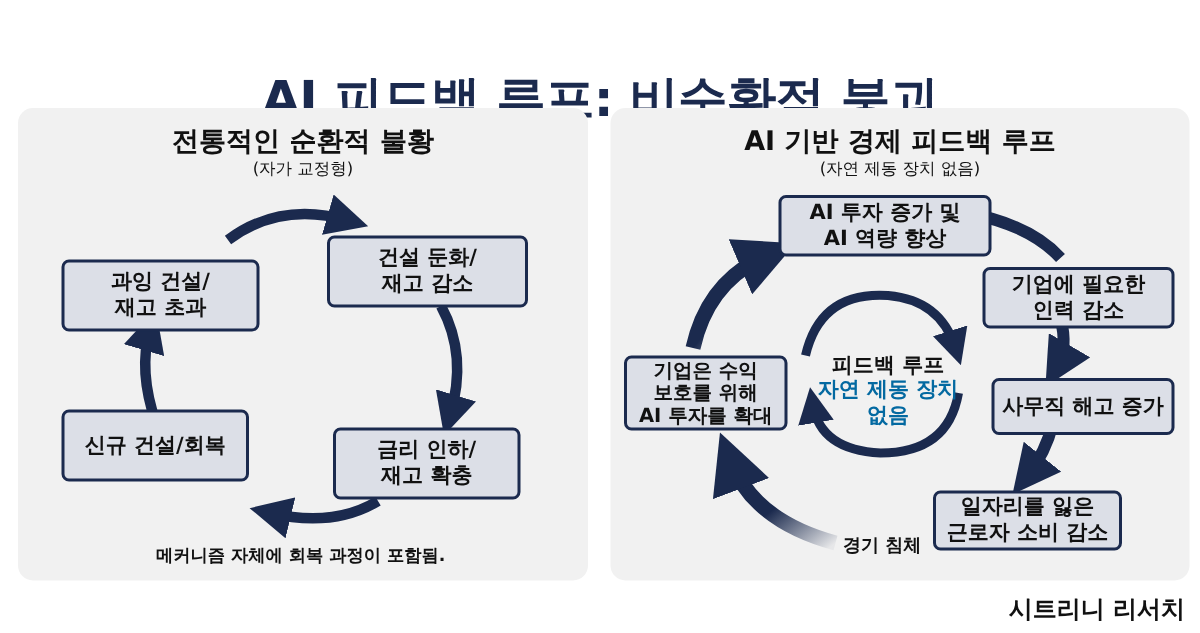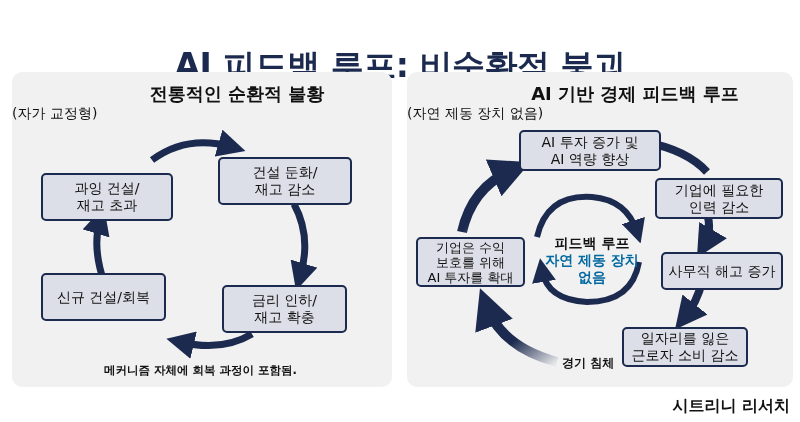--- a/index.html
+++ b/index.html
@@ -1,23 +1,23 @@
 <!DOCTYPE html>
 <html><head>
 <meta charset="utf-8">
 <style>
   html,body{margin:0;padding:0;}
   body{width:800px;height:422px;background:#ffffff;position:relative;overflow:hidden;font-family:"DejaVu Sans",sans-serif;color:#1a1a1a;}
   .title{position:absolute;left:0;top:8px;width:800px;text-align:center;font-size:33px;font-weight:bold;color:#1b2a4e;letter-spacing:-0.5px;margin-top:36px;}
   .panel{position:absolute;top:72px;height:315px;background:#f1f1f1;border-radius:10px;}
   .panel.left{left:12px;width:380px;}
   .panel.right{left:407px;width:386px;}
-  .ptitle{position:absolute;left:0;width:100%;text-align:center;font-weight:bold;font-size:18px;color:#111;padding-left:35px;}
-  .psub{position:absolute;left:0;width:100%;text-align:left;font-size:14px;color:#111;}
-  .box{position:absolute;background:#dcdfe7;border:2px solid #1b2a4e;border-radius:5px;display:flex;align-items:center;justify-content:center;text-align:center;font-weight:normal;font-size:14px;line-height:17px;color:#111;white-space:pre-line;box-sizing:border-box;}
+  .ptitle{position:absolute;left:0;width:100%;text-align:center;font-weight:bold;font-size:18px;color:#111;}
+  .psub{position:absolute;left:0;width:100%;text-align:center;font-size:11px;color:#111;}
+  .box{position:absolute;background:#dcdfe7;border:2px solid #1b2a4e;border-radius:5px;display:flex;align-items:center;justify-content:center;text-align:center;font-weight:bold;font-size:14px;line-height:17px;color:#111;white-space:pre-line;box-sizing:border-box;}
   svg.arrows{position:absolute;left:0;top:0;}
   .note{position:absolute;font-weight:bold;font-size:11.5px;color:#111;}
   .center-small{position:absolute;font-weight:bold;font-size:14px;color:#111;text-align:center;}
   .center-big{position:absolute;font-weight:bold;font-size:14px;color:#0369a1;text-align:center;white-space:pre-line;line-height:17px;}
   .credit{position:absolute;right:10px;top:396px;font-weight:bold;font-size:16px;color:#111;}
 </style>
 </head>
 <body>
 
 <div class="title">AI 피드백 루프: 비순환적 붕괴</div>

